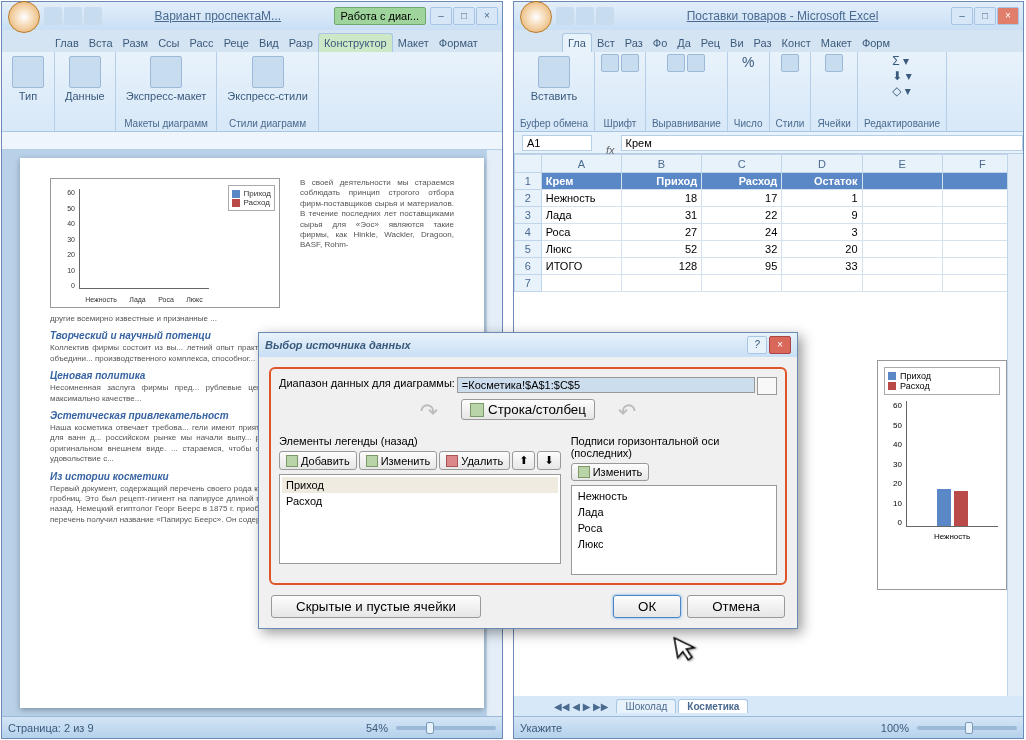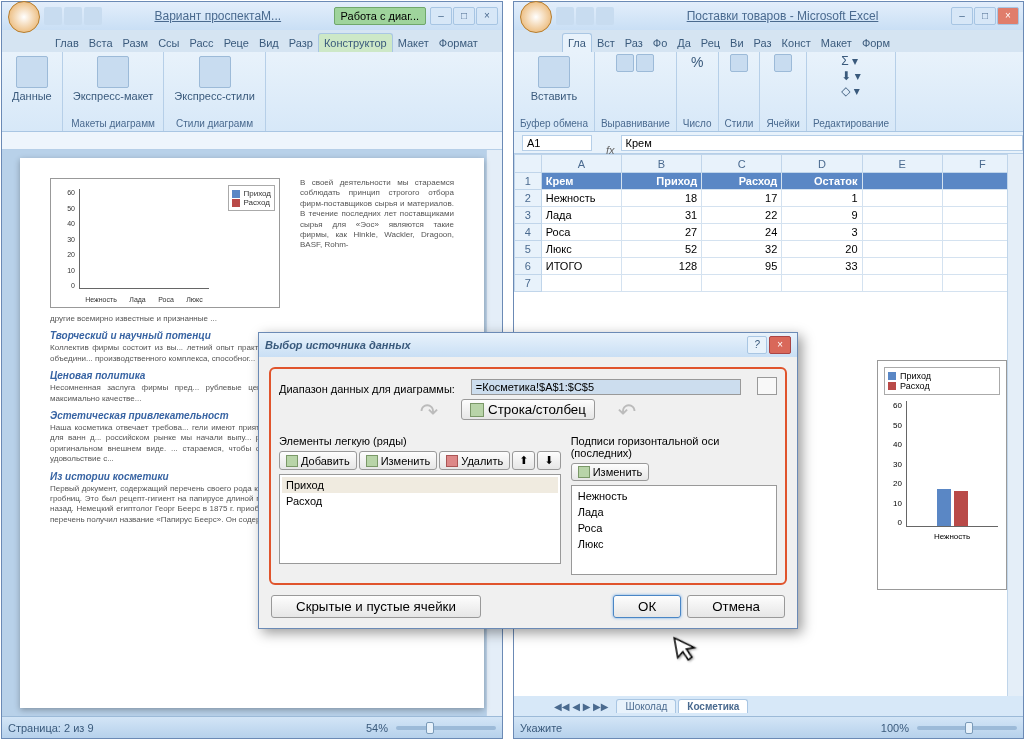--- a/index.html
+++ b/index.html
@@ -73,21 +73,21 @@
 .sheet-tab.active { background: #fff; font-weight: bold; }
 
 
 .dialog { position: absolute; left: 258px; top: 332px; width: 540px; background: #f0f0f0; border: 1px solid #6b8ab5; box-shadow: 4px 4px 12px rgba(0,0,0,0.4); z-index: 100; font-size: 11px; }
 .dialog-title { height: 24px; background: linear-gradient(#e8f2fb,#c9dff5); display: flex; align-items: center; padding: 0 6px; color: #3a5a7c; font-style: italic; }
 .dialog-title span:first-child { flex: 1; font-weight: bold; }
 .dlg-x { width: 22px; height: 18px; background: #d9685a; color: #fff; text-align: center; border: 1px solid #a44; border-radius: 2px; line-height: 16px; font-size: 10px; }
 .dlg-help { width: 20px; height: 18px; background: #e8f2fb; border: 1px solid #a9c6e3; text-align: center; border-radius: 2px; margin-right: 2px; line-height: 16px; font-size: 10px; }
 .dialog-body { padding: 10px; }
 .highlight-box { border: 2px solid #e0542c; border-radius: 6px; padding: 8px; margin-bottom: 10px; }
-.dlg-row { display: flex; align-items: flex-end; gap: 16px; margin-bottom: 0; }
+.dlg-row { display: flex; align-items: flex-start; gap: 2px; margin-bottom: 0; }
 .dlg-input { flex: 1; background: #fff; border: 1px solid #999; padding: 1px 4px; }
 .range-btn { width: 20px; height: 18px; background: #f8f8f8; border: 1px solid #999; }
 .swap-btn { padding: 2px 8px; background: linear-gradient(#fdfdfd,#e6e6e6); border: 1px solid #999; border-radius: 3px; display: inline-flex; align-items: center; gap: 4px; }
 .swap-icon { width: 14px; height: 14px; background: #b8d4a8; border: 1px solid #7a9868; }
 .arrows-row { text-align: center; margin: 4px 0 8px; position: relative; height: 28px; }
 .curve-arrow { position: absolute; width: 40px; height: 24px; color: #bbb; font-size: 22px; }
 .two-col { display: flex; gap: 10px; }
 .col-half { flex: 1; }
 .col-label { margin-bottom: 4px; }
 .btn-row { display: flex; gap: 2px; margin-bottom: 4px; }
@@ -131,20 +131,26 @@
     <div class="ribbon-tab">Ссы</div>
     <div class="ribbon-tab">Расс</div>
     <div class="ribbon-tab">Реце</div>
     <div class="ribbon-tab">Вид</div>
     <div class="ribbon-tab">Разр</div>
     <div class="ribbon-tab active ctx-active">Конструктор</div>
     <div class="ribbon-tab">Макет</div>
     <div class="ribbon-tab">Формат</div>
   </div>
   <div class="ribbon">
+    <div class="ribbon-group">
+      <div class="ribbon-btn">
+          <div class="ribbon-icon"></div>
+          <span>Тип</span>
+        </div>
+    </div>
     <div class="ribbon-group">
       <div class="ribbon-btn">
           <div class="ribbon-icon"></div>
           <span>Данные</span>
         </div>
     </div>
     <div class="ribbon-group">
       <div class="ribbon-btn">
           <div class="ribbon-icon"></div>
           <span>Экспресс-макет</span>
@@ -267,20 +273,27 @@
           <div class="ribbon-icon"></div>
           <span>Вставить</span>
         </div>
       <div class="ribbon-group-label">Буфер обмена</div>
     </div>
     <div class="ribbon-group">
       <div style="display:flex;gap:2px;">
           <div class="ribbon-icon sm"></div>
           <div class="ribbon-icon sm"></div>
         </div>
+      <div class="ribbon-group-label">Шрифт</div>
+    </div>
+    <div class="ribbon-group">
+      <div style="display:flex;gap:2px;">
+          <div class="ribbon-icon sm"></div>
+          <div class="ribbon-icon sm"></div>
+        </div>
       <div class="ribbon-group-label">Выравнивание</div>
     </div>
     <div class="ribbon-group">
       <div style="font-size:14px;color:#3a5a7c;">%</div>
       <div class="ribbon-group-label">Число</div>
     </div>
     <div class="ribbon-group">
       <div class="ribbon-icon sm"></div>
       <div class="ribbon-group-label">Стили</div>
     </div>
@@ -444,21 +457,21 @@
       <div class="arrows-row">
         <span class="curve-arrow" style="left:130px;">↷</span>
         <button class="swap-btn">
           <span class="swap-icon"></span>
           <span>Строка/столбец</span>
         </button>
         <span class="curve-arrow" style="right:130px;transform:scaleX(-1);">↷</span>
       </div>
       <div class="two-col">
         <div class="col-half">
-          <div class="col-label">Элементы легкую (ряды)</div>
+          <div class="col-label">Элементы легенды (назад)</div>
           <div class="btn-row">
             <button class="tb-btn">
                 <span class="tb-icon"></span>
                 <span>Добавить</span>
               </button>
             <button class="tb-btn">
                 <span class="tb-icon"></span>
                 <span>Изменить</span>
               </button>
             <button class="tb-btn">

